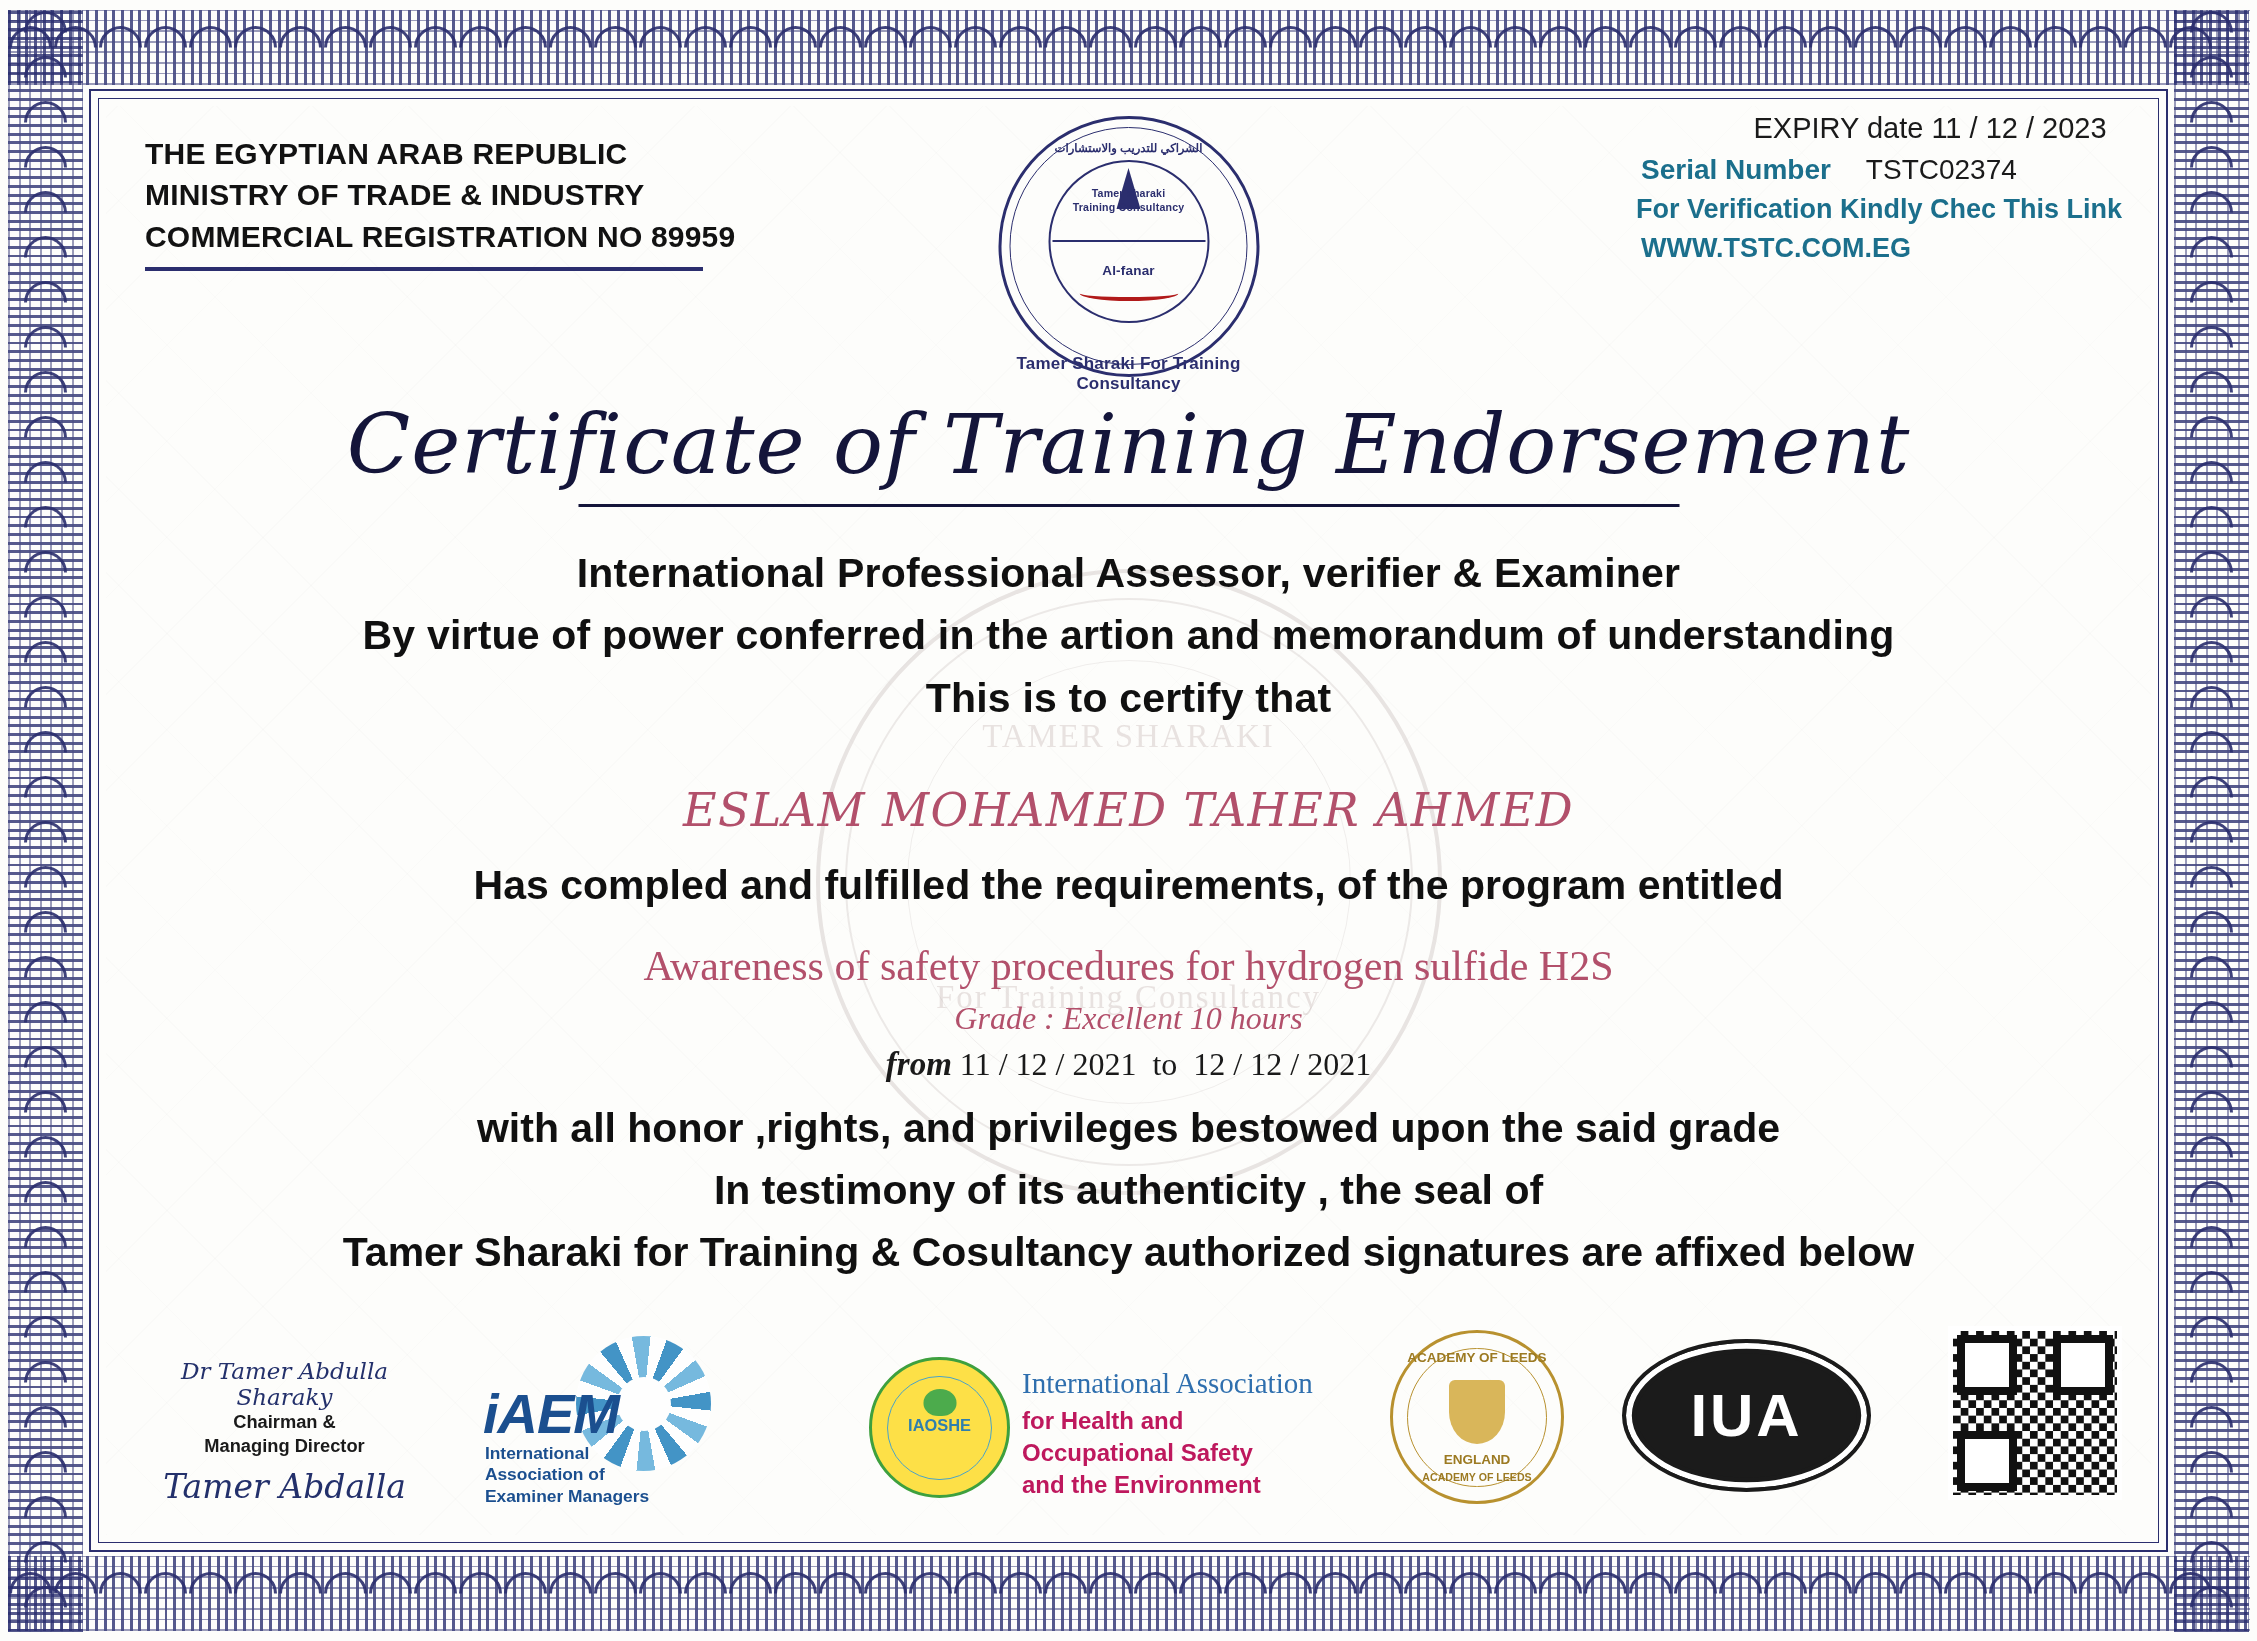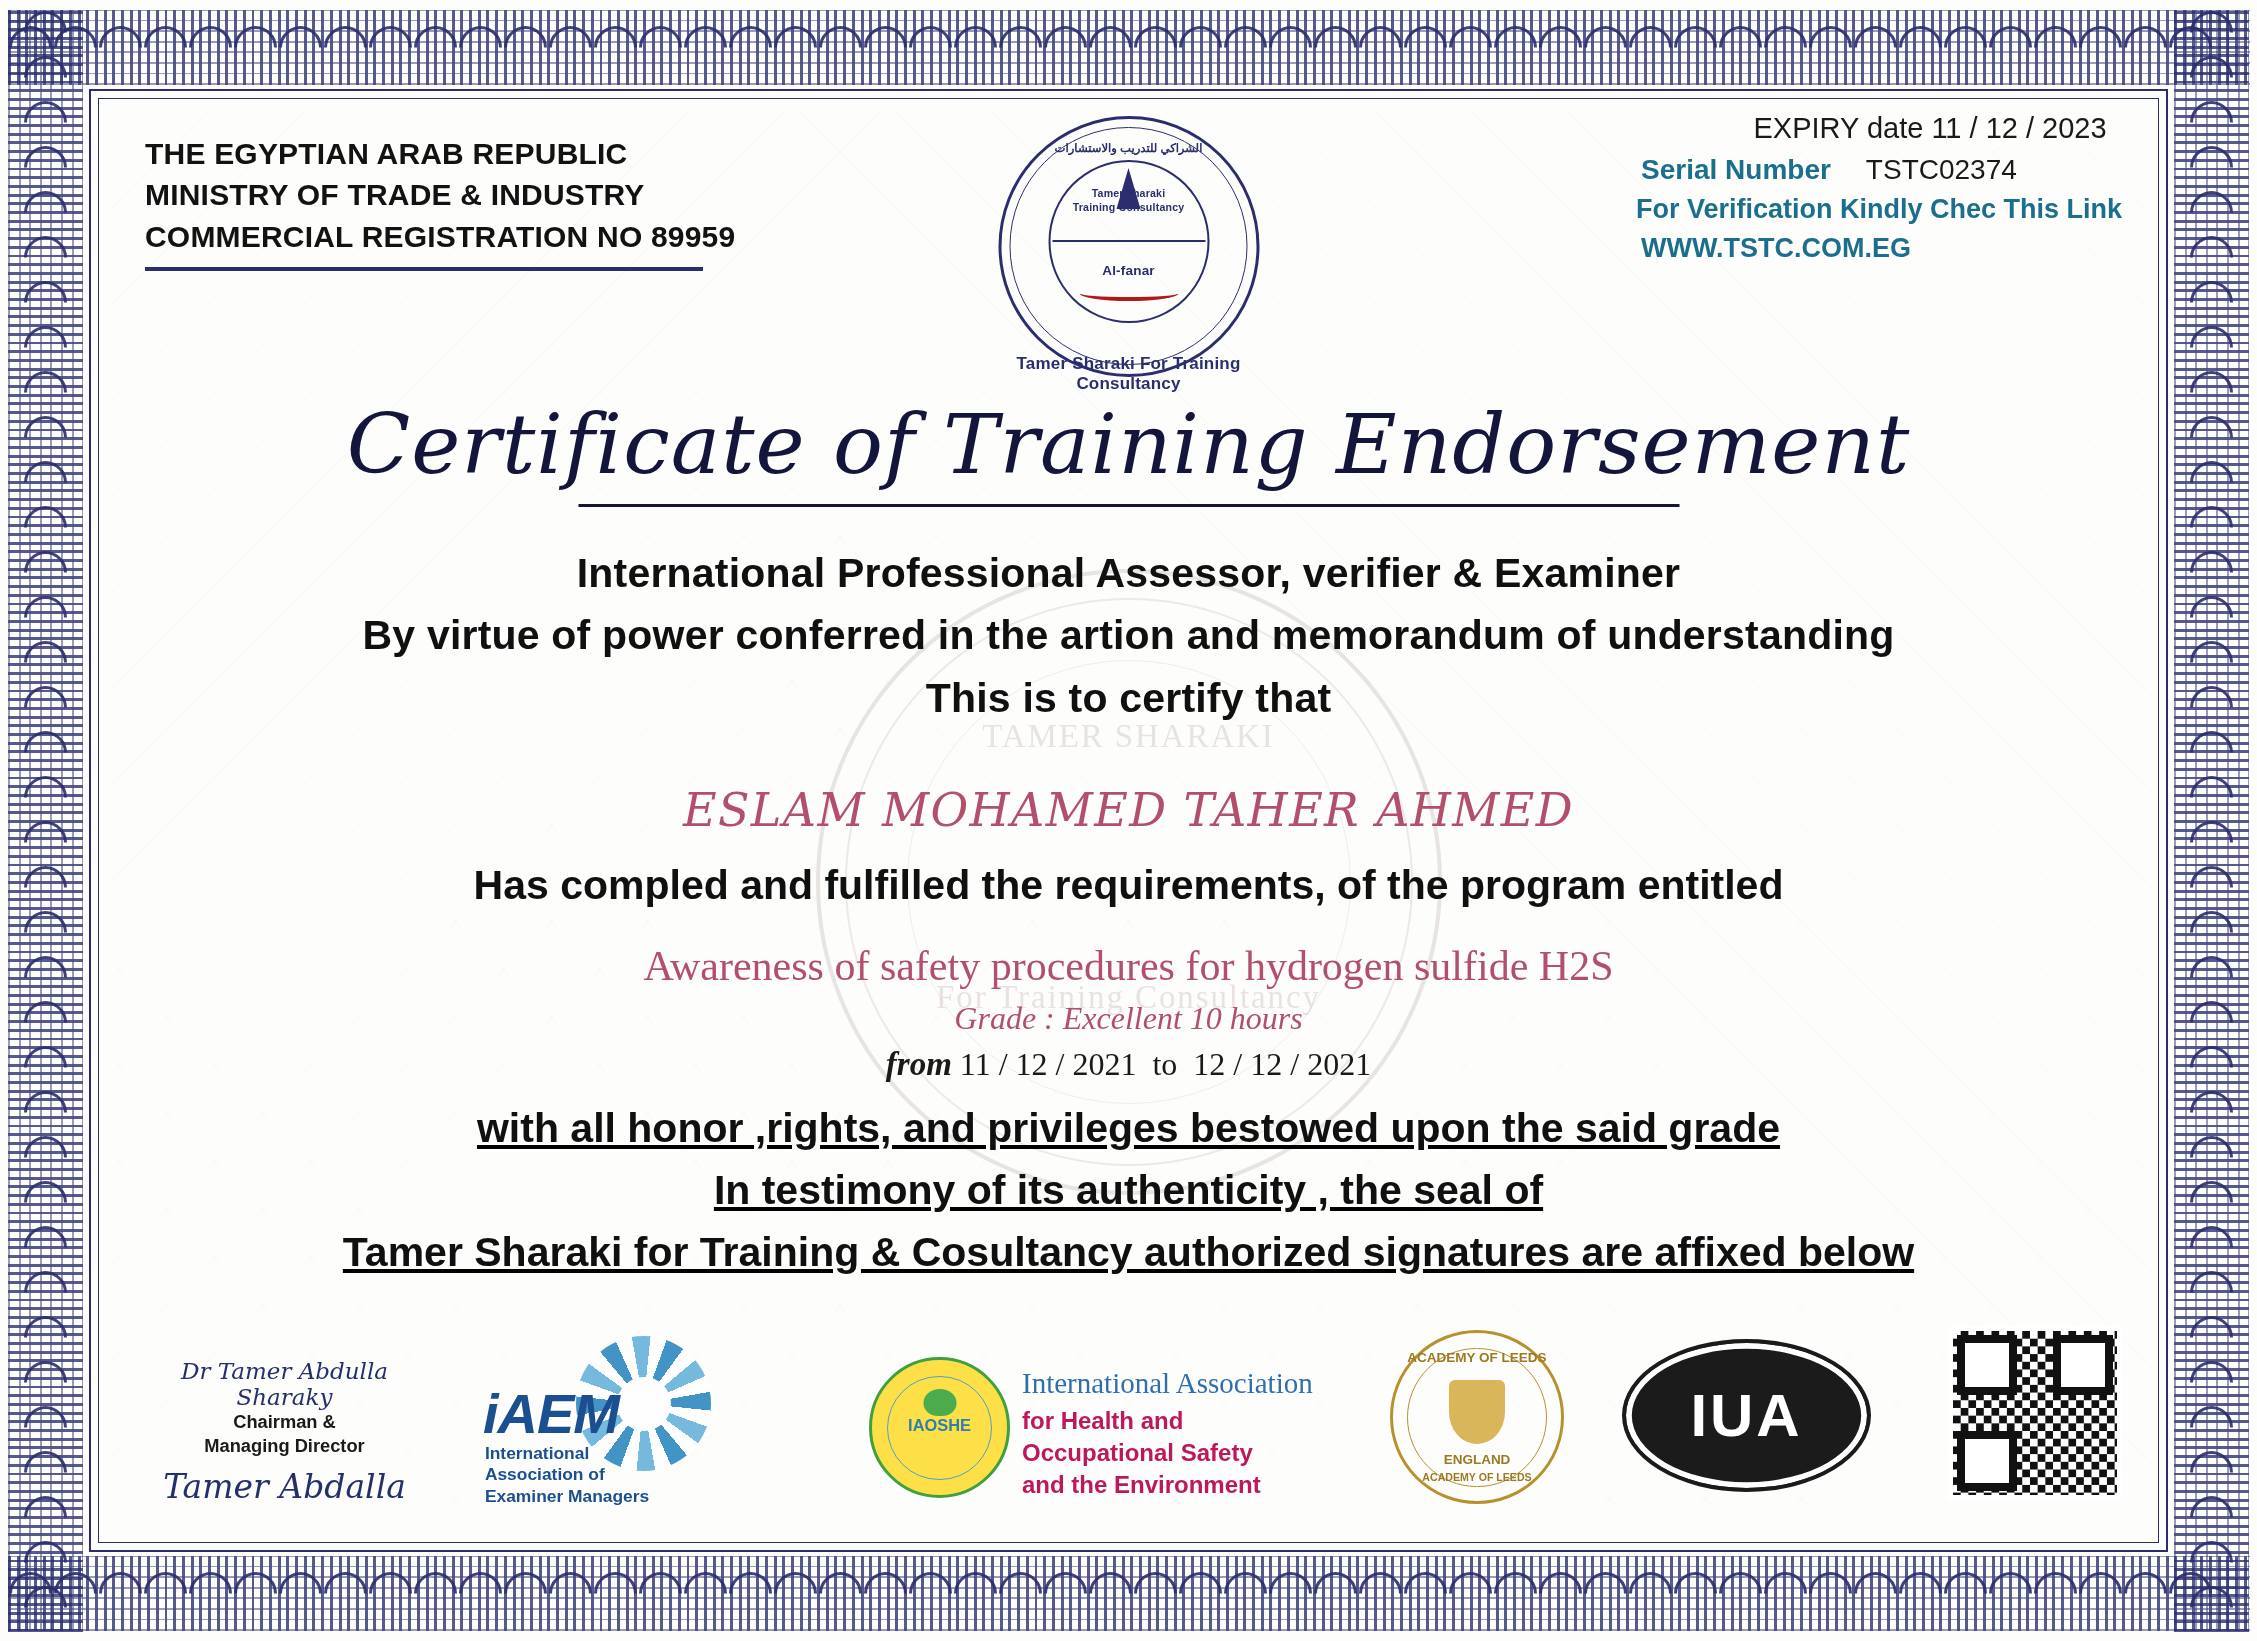--- a/index.html
+++ b/index.html
@@ -348,21 +348,20 @@
     font-size: 32px;
     color: #1a1a1a;
   }
   .dates .from-word {
     font-style: italic;
     font-weight: bold;
     font-size: 33px;
   }
   .tail-lines {
     margin-top: 13.5px;
-    text-decoration: underline;
   }
   .tail-lines div {
     font-size: 41px;
     font-weight: bold;
     color: #101010;
     line-height: 1.52;
   }
 
   
   .footer {

